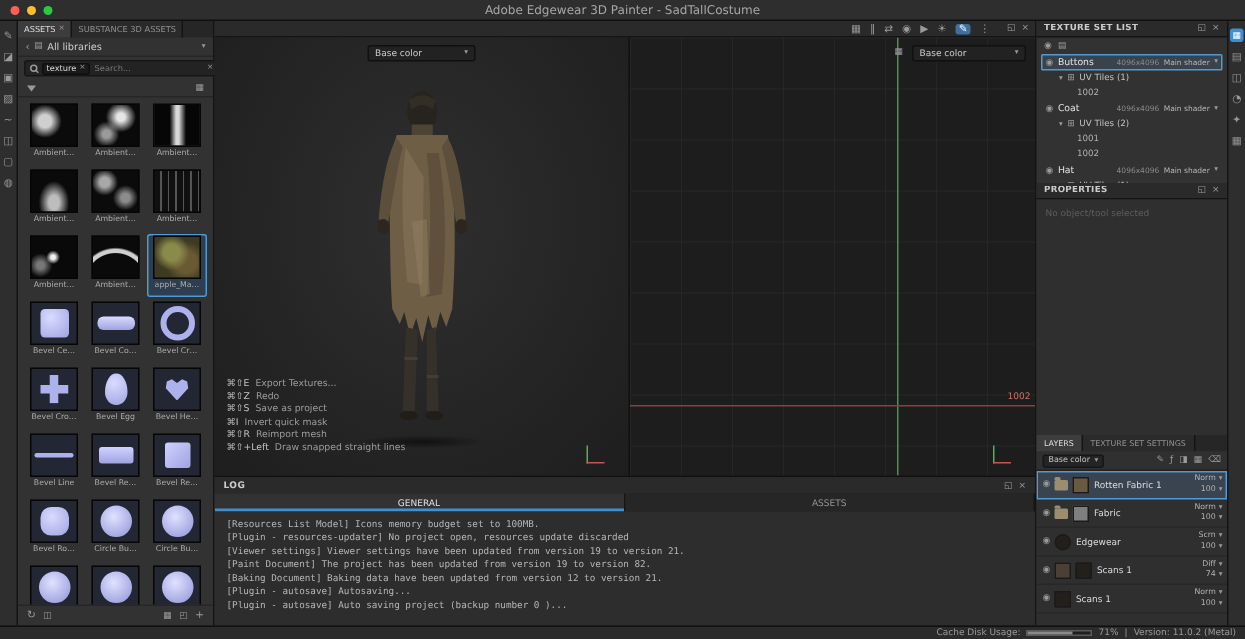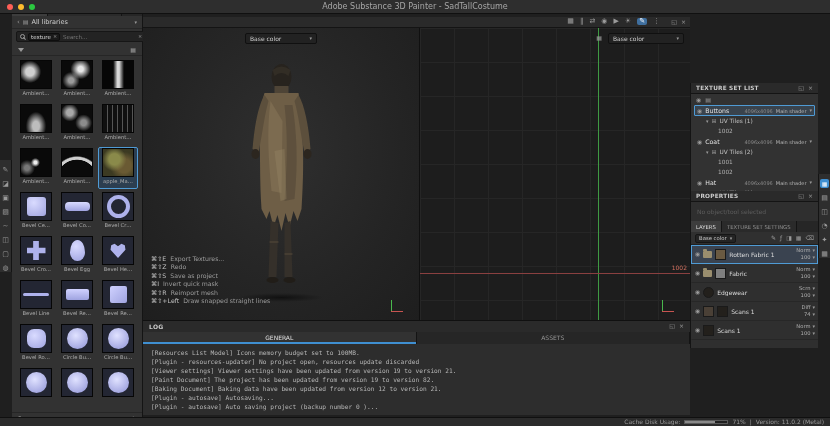--- a/index.html
+++ b/index.html
@@ -10,21 +10,21 @@
 
   
   .titlebar { height:14px; background:#2e2e2e; border-bottom:1px solid #101010; position:relative;
               display:flex; align-items:center; justify-content:center; flex:0 0 14px; }
   .traffic { position:absolute; left:7px; top:4px; display:flex; gap:5px; }
   .tl { width:6px; height:6px; border-radius:50%; }
   .tl-close{ background:#ff5f57; } .tl-min{ background:#febc2e; } .tl-zoom{ background:#2bc840; }
   .win-title { font-size:8px; color:#a6a6a6; }
 
   
-  .main { flex:1 1 auto; display:flex; min-height:0;align-items:center; }
+  .main { flex:1 1 auto; display:flex; min-height:0; }
   .toolstrip { width:12px; background:#2e2e2e; border-right:1px solid #141414;
                display:flex; flex-direction:column; align-items:center; gap:7px; padding-top:7px; }
   .rightstrip { width:12px; background:#2e2e2e; border-left:1px solid #141414;
                 display:flex; flex-direction:column; align-items:center; gap:7px; padding-top:5px; }
   .strip-active { width:9px; height:9px; background:#3f8fd1; border-radius:2px; display:flex;
                   align-items:center; justify-content:center; color:#fff; font-size:6px; }
 
   .ic { display:inline-block; font-size:7px; color:#9a9a9a; line-height:1; font-style:normal; }
   .ic.sm { font-size:6px; } .ic.xs { font-size:5px; }
   .g-paint::before{content:"✎";} .g-eraser::before{content:"◪";} .g-proj::before{content:"▣";}
@@ -199,21 +199,21 @@
 <body>
 
 <div class="app">
 
   <div class="titlebar">
     <div class="traffic">
       <div class="tl tl-close"></div>
       <div class="tl tl-min"></div>
       <div class="tl tl-zoom"></div>
     </div>
-    <div class="win-title">Adobe Substance 3D Painter - SadTallCostume</div>
+    <div class="win-title">Adobe Edgewear 3D Painter - SadTallCostume</div>
   </div>
 
   <div class="main">
 
     <div class="toolstrip">
       <span class="ic g-paint"></span>
       <span class="ic g-eraser"></span>
       <span class="ic g-proj"></span>
       <span class="ic g-fill"></span>
       <span class="ic g-smudge"></span>

